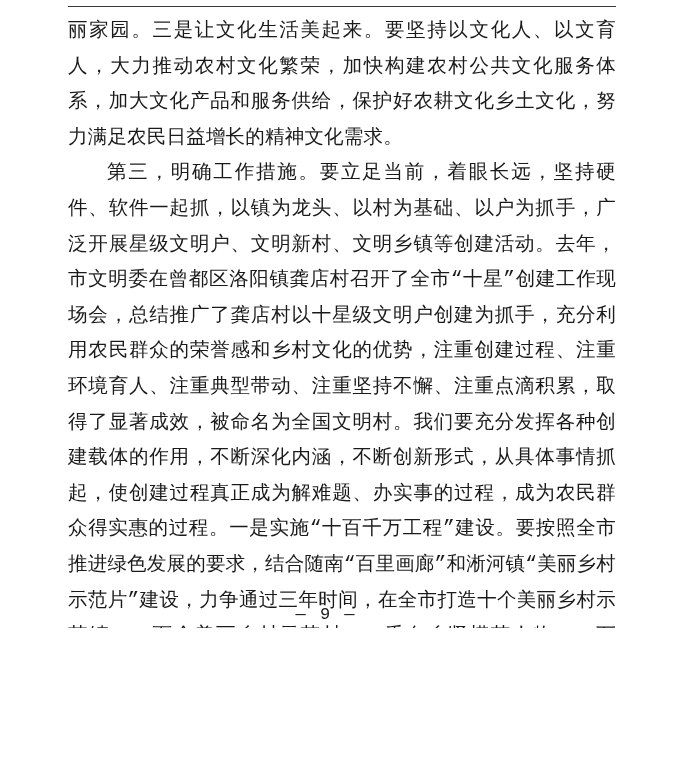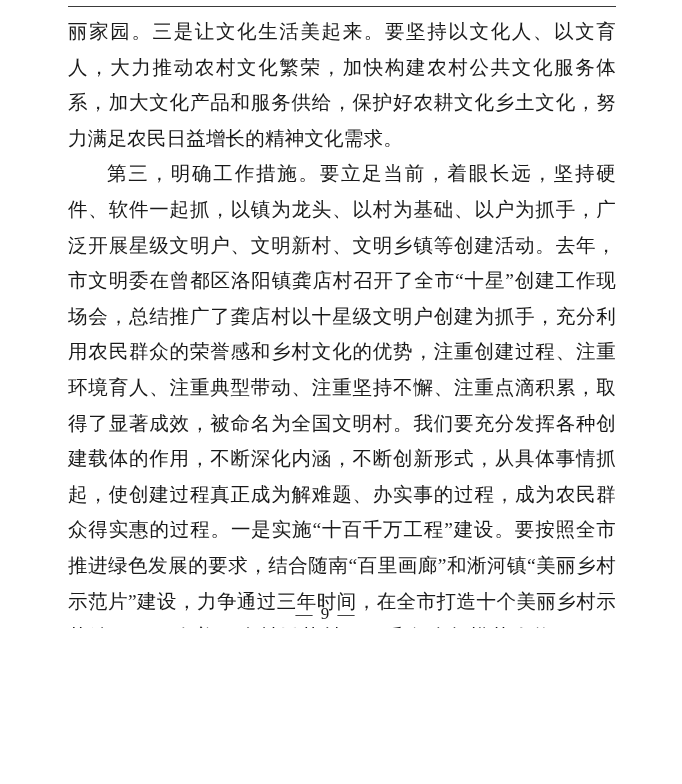--- a/index.html
+++ b/index.html
@@ -6,21 +6,21 @@
     margin: 0;
     padding: 0;
     background: #ffffff;
   }
   .page {
     position: relative;
     width: 682px;
     height: 628px;
     background: #ffffff;
     overflow: hidden;
-    font-family: Liberation Serif, serif;
+    font-family: Liberation Mono, monospace;
   }
   .top-rule {
     position: absolute;
     left: 68px;
     top: 6px;
     width: 548px;
     height: 1px;
     background: #3a3a3a;
   }
   .body-text {

